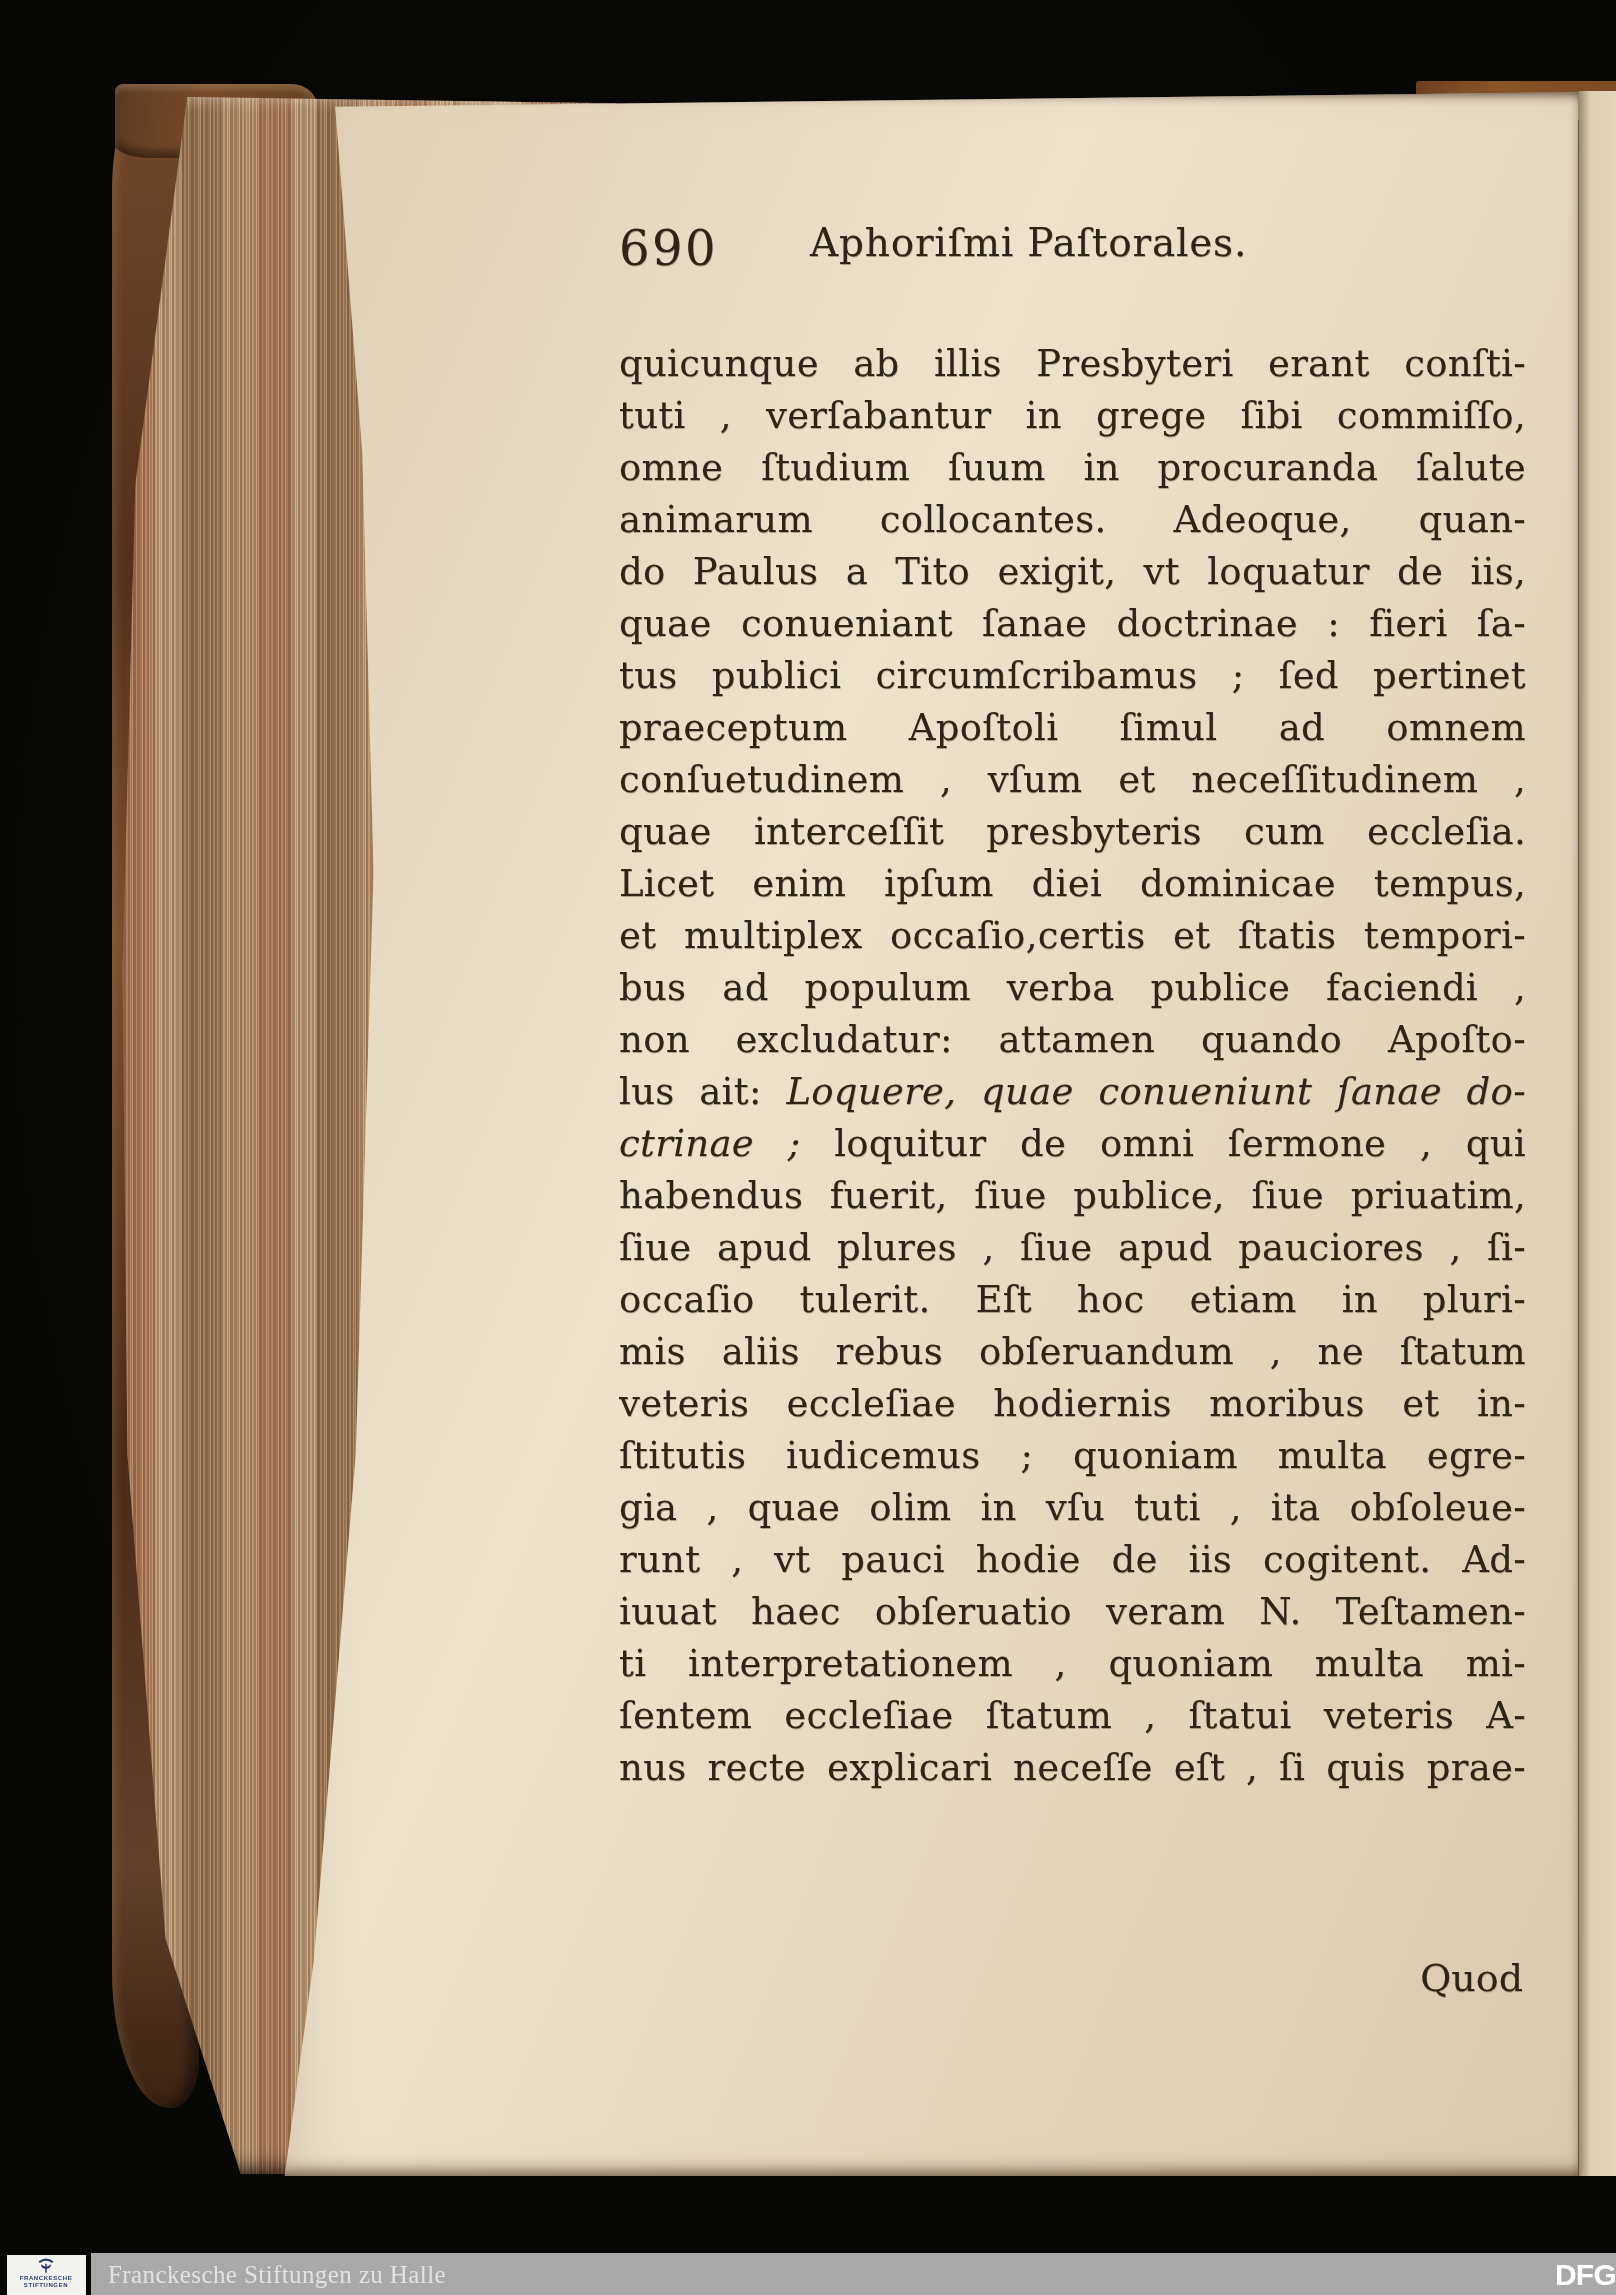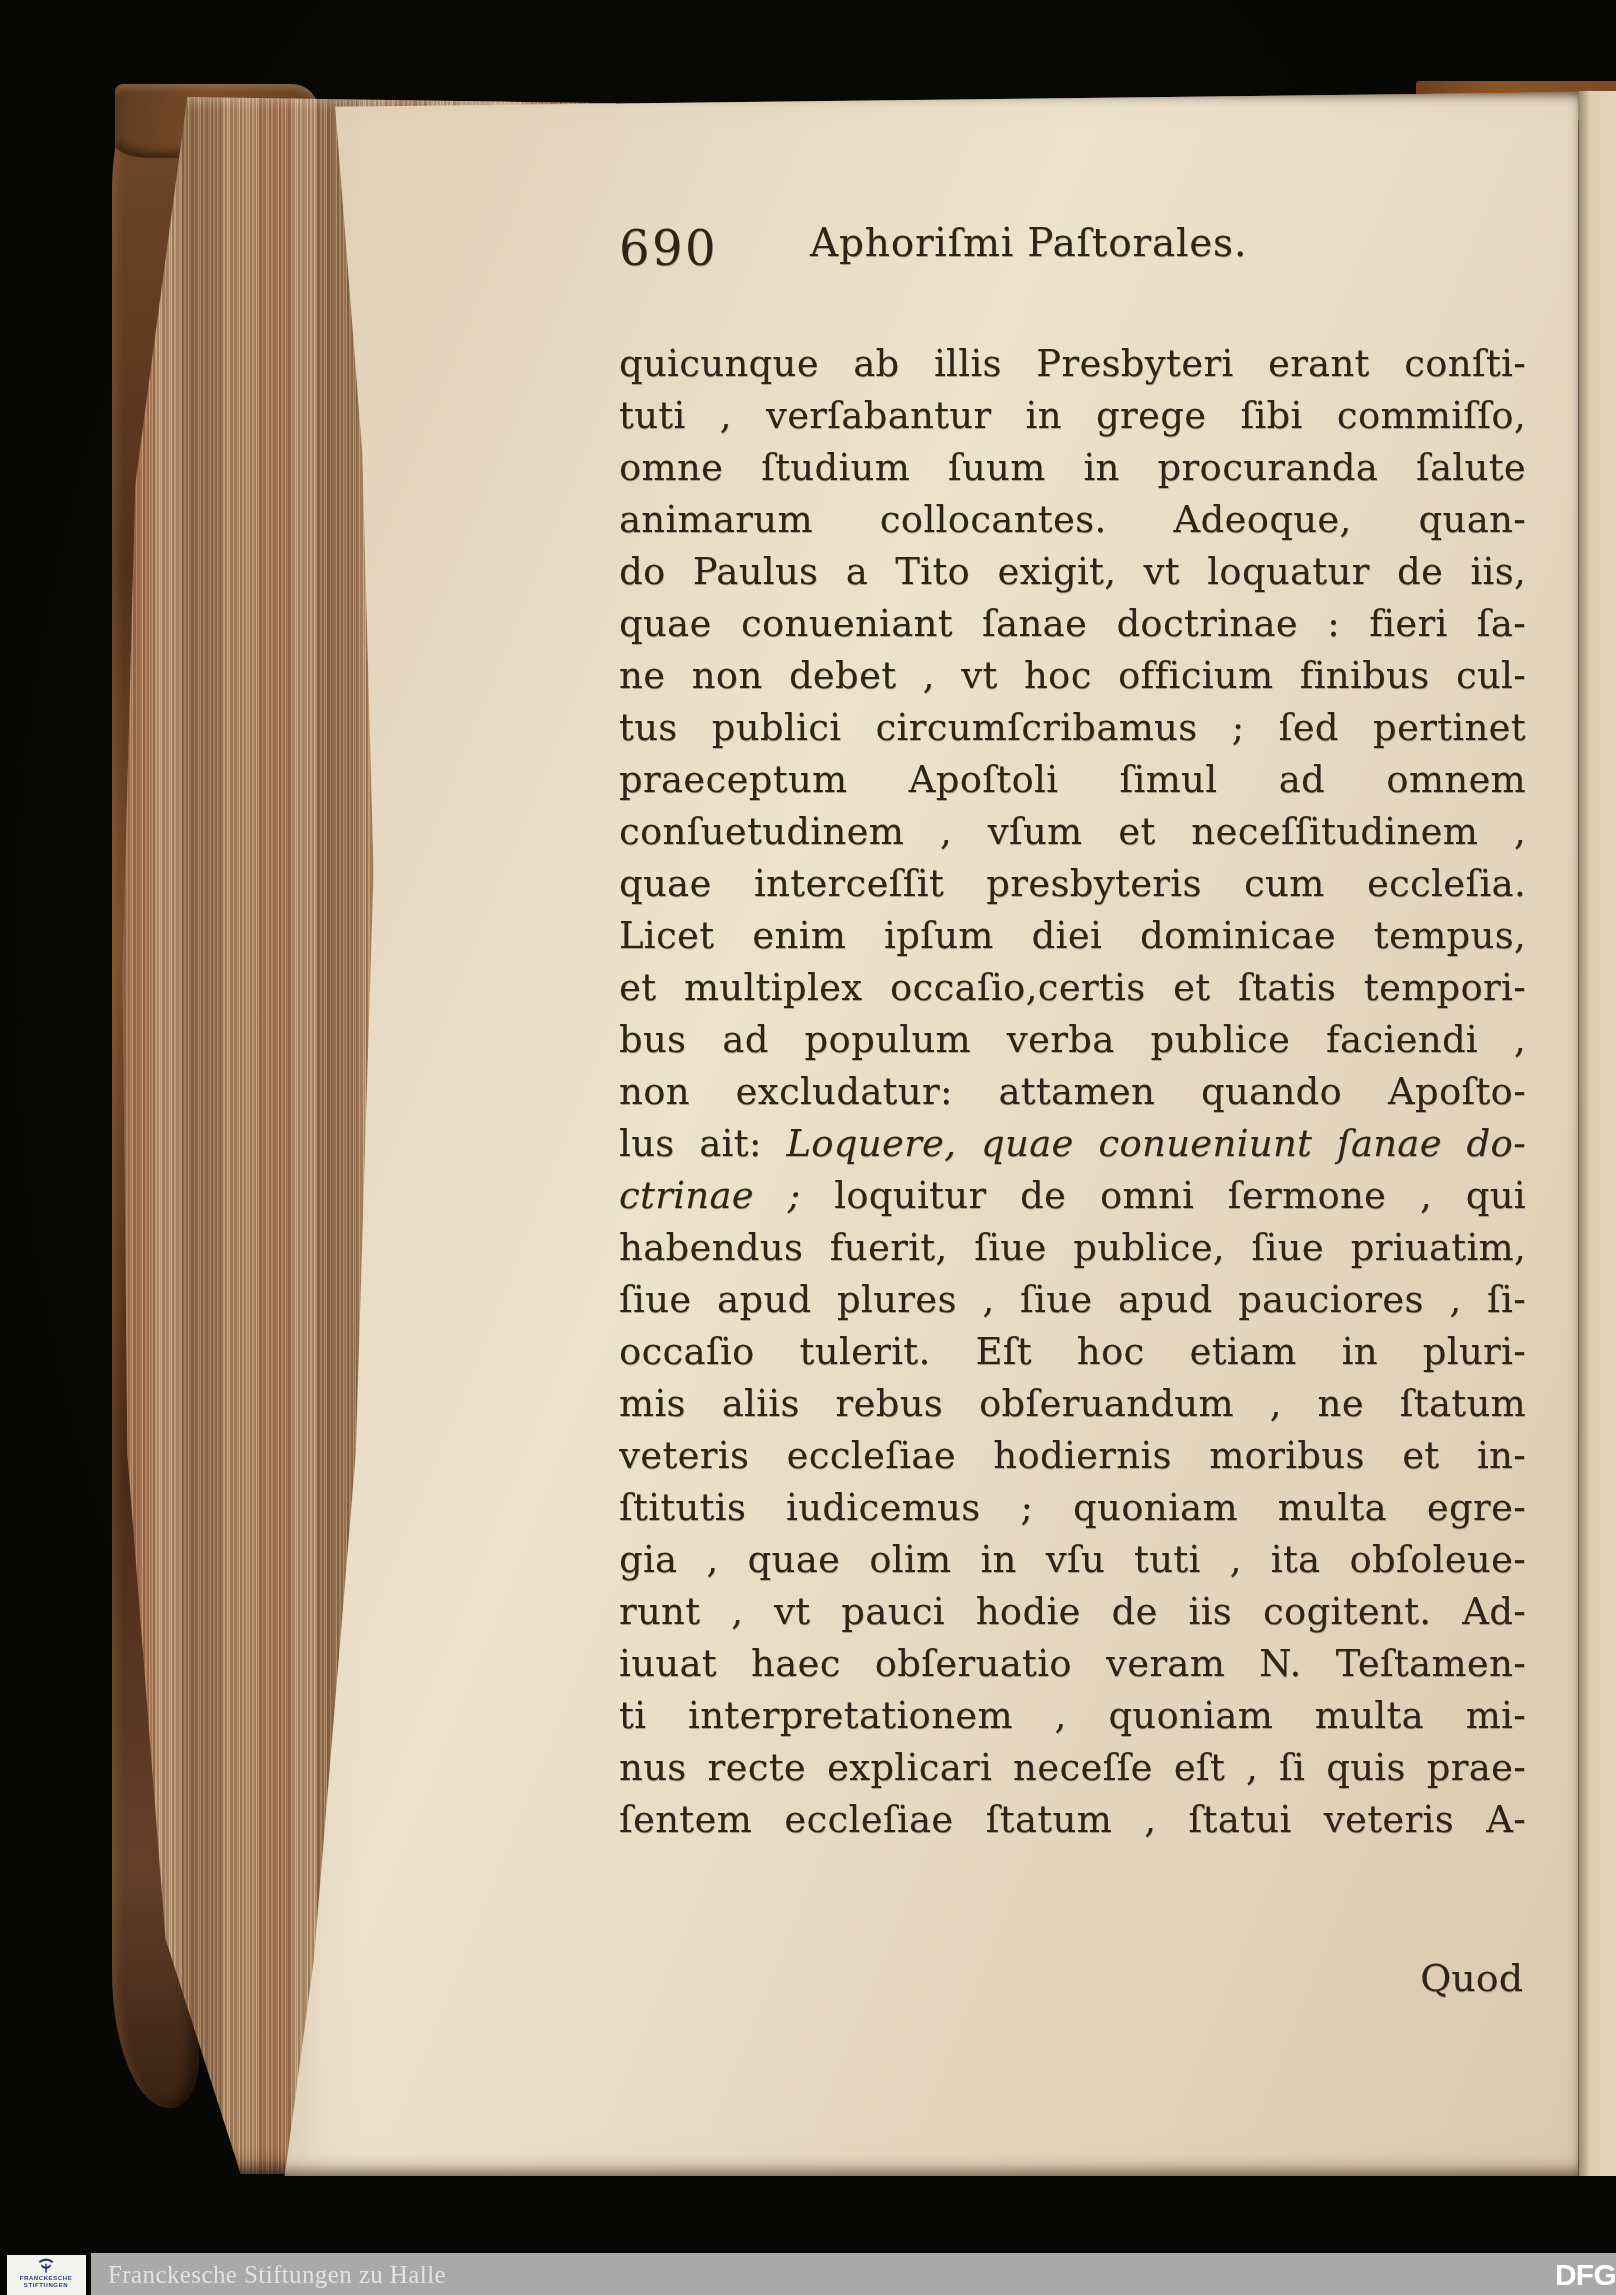--- a/index.html
+++ b/index.html
@@ -88,43 +88,42 @@
       <span class="pagenum">690</span>
       <span class="running-title">Aphoriſmi Paſtorales.</span>
     </div>
     <div class="body-text">
         <div class="line"><span>quicunque ab illis Presbyteri erant conſti-</span></div>
         <div class="line"><span>tuti ,  verſabantur in grege ſibi commiſſo,</span></div>
         <div class="line"><span>omne ſtudium ſuum in procuranda ſalute</span></div>
         <div class="line"><span>animarum collocantes.   Adeoque, quan-</span></div>
         <div class="line"><span>do Paulus a Tito exigit,  vt loquatur de iis,</span></div>
         <div class="line"><span>quae conueniant ſanae doctrinae :  fieri ſa-</span></div>
-        <div class="line"><span>ne non debet ,  vt hoc officium finibus cul-</span></div>
         <div class="line"><span>tus publici circumſcribamus ;  ſed pertinet</span></div>
         <div class="line"><span>praeceptum  Apoſtoli  ſimul  ad  omnem</span></div>
         <div class="line"><span>conſuetudinem ,  vſum et neceſſitudinem ,</span></div>
         <div class="line"><span>quae interceſſit presbyteris cum eccleſia.</span></div>
         <div class="line"><span>Licet enim ipſum diei dominicae tempus,</span></div>
         <div class="line"><span>et multiplex occaſio,certis et ſtatis tempori-</span></div>
         <div class="line"><span>bus ad populum verba publice faciendi ,</span></div>
         <div class="line"><span>non excludatur:  attamen quando Apoſto-</span></div>
         <div class="line"><span>lus ait:  </span><span class="em">Loquere, quae conueniunt ſanae do-</span></div>
         <div class="line"><span class="em">ctrinae ;</span><span>  loquitur de omni ſermone ,  qui</span></div>
         <div class="line"><span>habendus fuerit, ſiue publice, ſiue priuatim,</span></div>
         <div class="line"><span>ſiue apud plures ,  ſiue apud pauciores , ſi-</span></div>
         <div class="line"><span>occaſio tulerit.    Eſt hoc etiam in pluri-</span></div>
         <div class="line"><span>mis aliis rebus obſeruandum ,  ne ſtatum</span></div>
         <div class="line"><span>veteris eccleſiae hodiernis moribus et in-</span></div>
         <div class="line"><span>ſtitutis iudicemus ;  quoniam multa egre-</span></div>
         <div class="line"><span>gia ,  quae olim in vſu tuti ,  ita obſoleue-</span></div>
         <div class="line"><span>runt ,  vt pauci hodie de iis cogitent.   Ad-</span></div>
         <div class="line"><span>iuuat haec obſeruatio veram N. Teſtamen-</span></div>
         <div class="line"><span>ti interpretationem ,  quoniam multa mi-</span></div>
+        <div class="line"><span>ſentem eccleſiae ſtatum ,  ſtatui veteris A-</span></div>
         <div class="line"><span>nus recte explicari neceſſe eſt ,  ſi quis prae-</span></div>
-        <div class="line"><span>ſentem eccleſiae ſtatum ,  ſtatui veteris A-</span></div>
       </div>
     <div class="catchword">Quod</div>
   </div>
 
   <div class="footer-gray"></div>
   <div class="logo-box">
     <svg class="logo-glyph" viewBox="0 0 24 24">
       <path d="M2 6 Q12 -2 22 6 L20 8 Q12 2 4 8 Z" fill="#2b3a6b"></path>
       <path d="M11 9 L13 9 L13 13 L19 9.5 L17.5 14 L13 16 L13 21 L11 21 L11 16 L6.5 14 L5 9.5 L11 13 Z" fill="#2b3a6b"></path>
     </svg>

